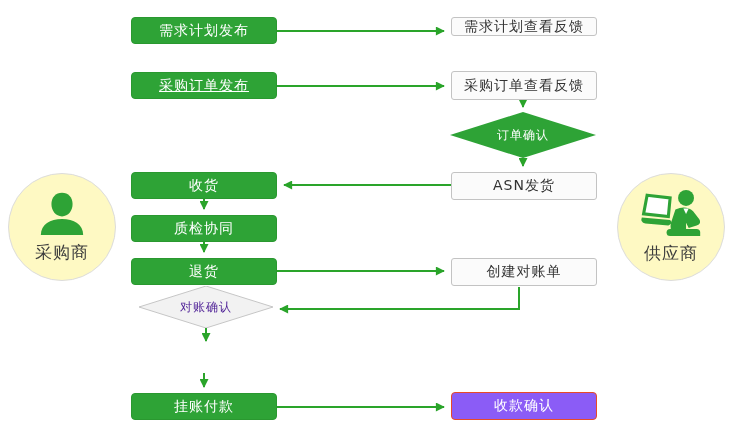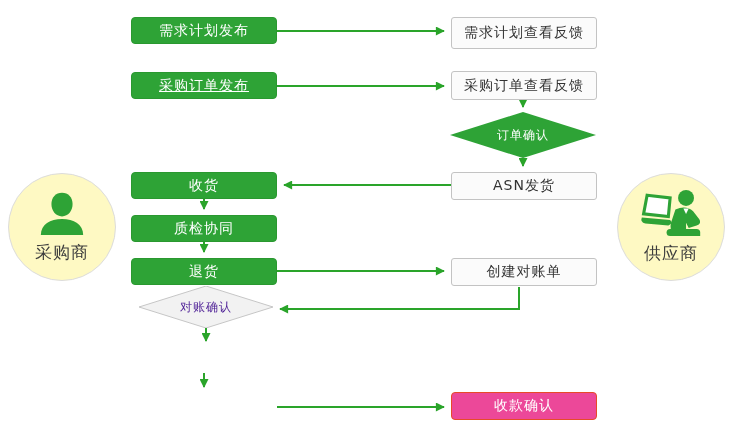--- a/index.html
+++ b/index.html
@@ -3,21 +3,21 @@
 <meta charset="utf-8">
 <style>
   html,body{margin:0;padding:0;background:#fff;}
   body{font-family:"DejaVu Sans","Liberation Sans",sans-serif;}
   .canvas{position:relative;width:731px;height:436px;background:#ffffff;overflow:hidden;}
   .edges{position:absolute;left:0;top:0;width:731px;height:436px;}
   .node{position:absolute;box-sizing:border-box;display:flex;align-items:center;justify-content:center;
         font-size:14px;letter-spacing:1px;white-space:nowrap;}
   .node.green{background:#2EA336;border:1px solid #2A9830;border-radius:4px;color:#ffffff;}
   .node.white{background:#fbfbfb;border:1px solid #c3c3c3;border-radius:3px;color:#333333;}
-  .node.red{background:#ec4899;border:1px solid #E84A28;border-radius:4px;color:#ffffff;}
+  .node.red{background:#8b5cf6;border:1px solid #E84A28;border-radius:4px;color:#ffffff;}
   .diamond{position:absolute;display:flex;align-items:center;justify-content:center;}
   .diamond svg{position:absolute;left:0;top:0;}
   .diamond .dlabel{position:relative;font-size:12px;letter-spacing:1px;z-index:2;}
   .diamond.green-d .dlabel{color:#ffffff;}
   .diamond.gray-d .dlabel{color:#4c1d95;}
   .actor{position:absolute;width:108px;height:108px;border-radius:50%;background:#fef9c3;
          border:1px solid #dcdcdc;box-sizing:border-box;display:flex;flex-direction:column;
          align-items:center;justify-content:center;}
   .actor .alabel{font-size:17px;color:#3d3d3d;letter-spacing:1px;margin-top:2px;}
 </style>
@@ -83,22 +83,23 @@
   <div class="node green" style="left:131px;top:258px;width:146px;height:27px;">退货</div>
 
   <div class="diamond gray-d" style="left:139px;top:286px;width:134px;height:42px;">
     <svg width="134" height="42" viewBox="0 0 134 42">
       <polygon points="0,21 67,0 134,21 67,42" fill="#f2f2f2" stroke="#c6c6c6" stroke-width="1"></polygon>
     </svg>
     <span class="dlabel">对账确认</span>
   </div>
 
 
+  <div class="node green" style="left:131px;top:393px;width:146px;height:27px;">挂账付款</div>
 
-  <div class="node white" style="left:451px;top:17px;width:146px;height:32px;">需求计划查看反馈</div>
+  <div class="node white" style="left:451px;top:17px;width:146px;height:19px;">需求计划查看反馈</div>
 
   <div class="node white" style="left:451px;top:71px;width:146px;height:29px;">采购订单查看反馈</div>
 
   <div class="diamond green-d" style="left:450px;top:112px;width:146px;height:46px;">
     <svg width="146" height="46" viewBox="0 0 146 46">
       <polygon points="0,23 73,0 146,23 73,46" fill="#2EA336"></polygon>
     </svg>
     <span class="dlabel">订单确认</span>
   </div>
 

